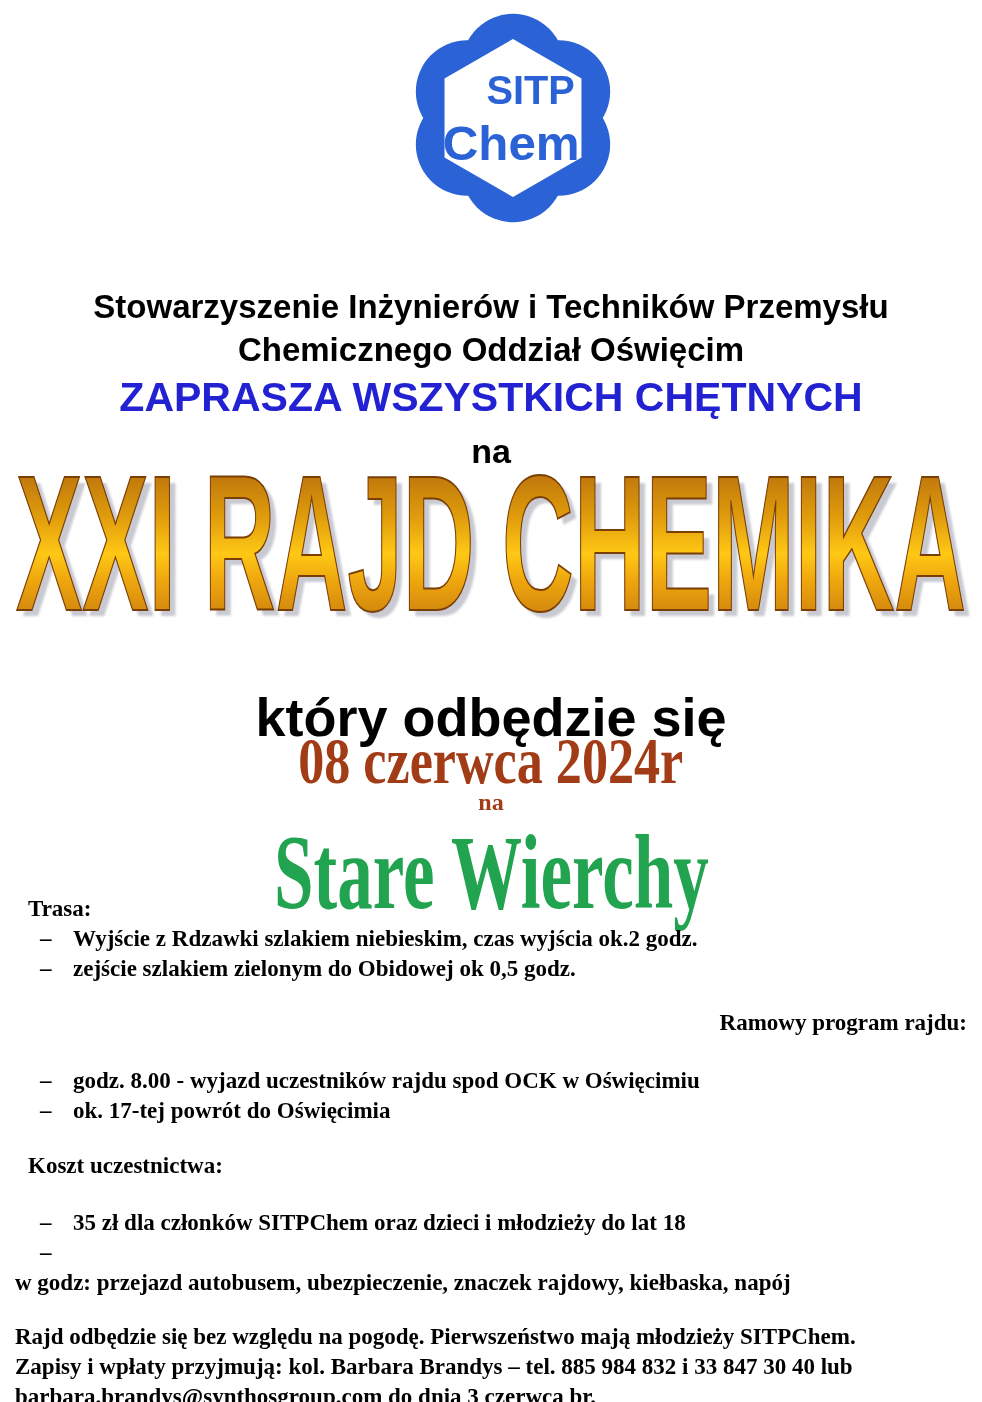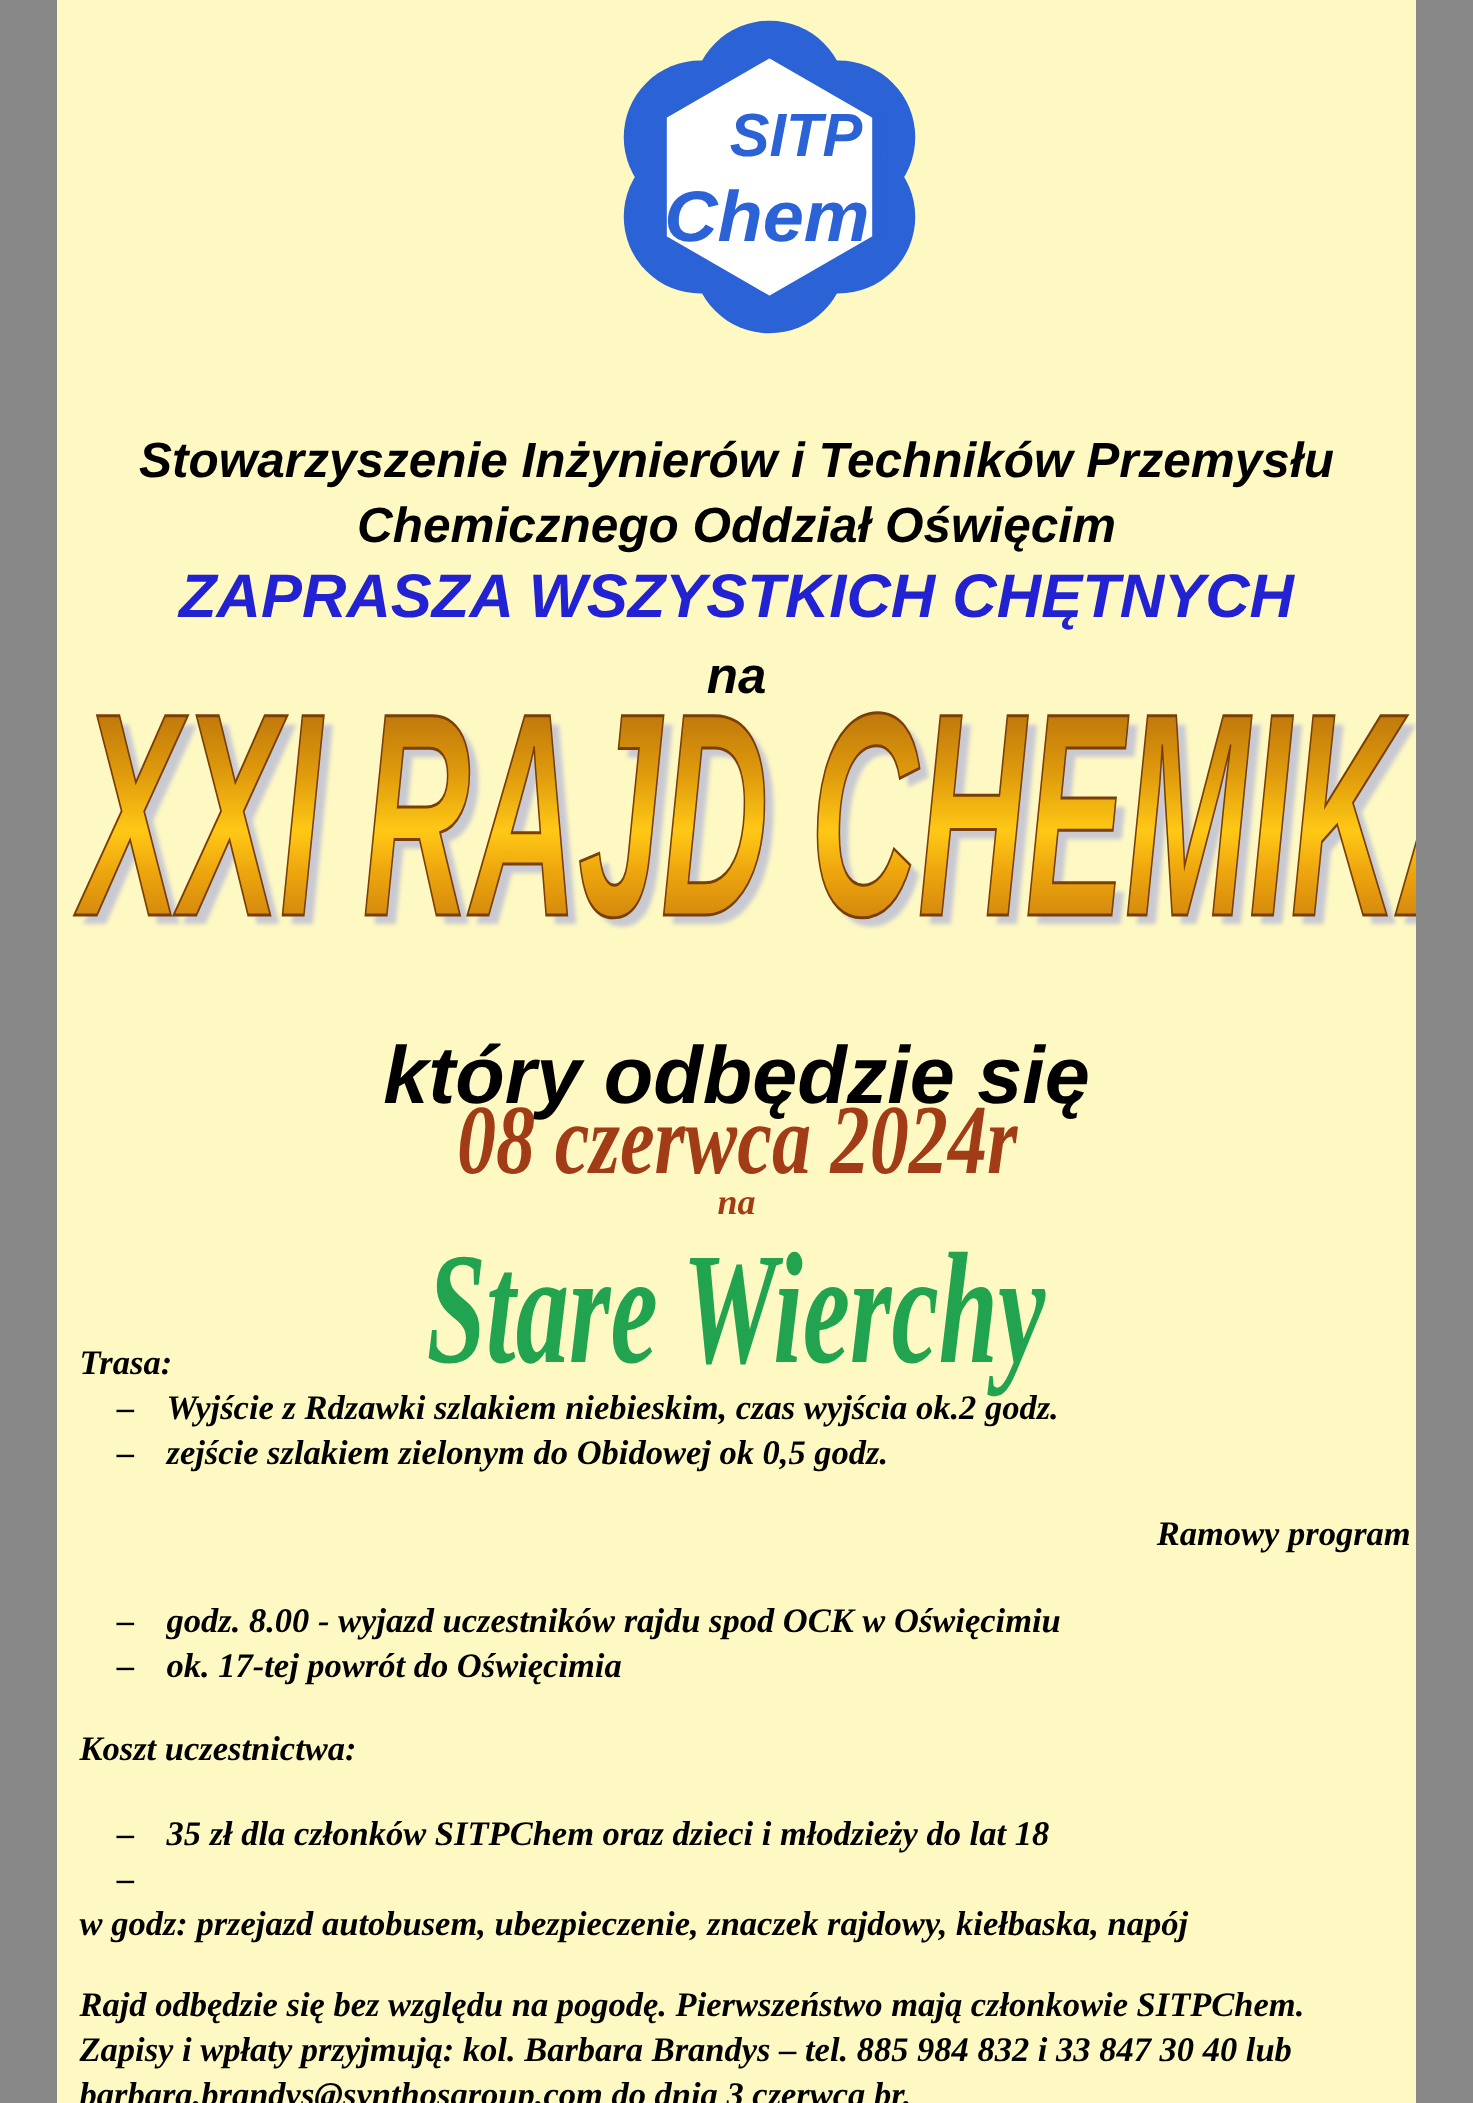--- a/index.html
+++ b/index.html
@@ -1,23 +1,22 @@
 <!DOCTYPE html>
 <html><head>
 <meta charset="utf-8">
 <style>
   html,body{margin:0;padding:0;background:#888;}
   .page{
     position:relative;
-    width:906px;height:1402px;
+    width:982px;height:1402px;
     margin:0 auto;
-    background:#fef9c3;
+    background:#ffffff;
     overflow:hidden;
     font-family:"Liberation Sans",sans-serif;
-    font-style:italic;
   }
   .abs{position:absolute;left:0;right:0;text-align:center;margin-top:29px;}
 
   
   .logo-wrap{position:absolute;top:12px;left:50%;transform:translateX(calc(-50% + 22px));width:212px;height:212px;}
   .logo-wrap svg{display:block;width:100%;height:100%;}
   .logo-text{font-family:"Liberation Sans",sans-serif;font-weight:bold;}
 
   
   .org{top:256px;font-size:33px;line-height:43px;font-weight:bold;color:#000;}
@@ -35,21 +34,21 @@
   .na2{top:759px;font-family:"Liberation Serif",serif;font-weight:bold;font-size:24px;line-height:28px;color:#a23c17;}
   .place{top:788px;font-family:"Liberation Serif",serif;font-weight:bold;font-size:106px;line-height:112px;color:#21a34f;}
   .place .squeeze{display:inline-block;transform:scaleX(0.67);transform-origin:50% 50%;white-space:nowrap;}
 
   
   .bodytext{
     position:absolute;top:894px;left:15px;width:952px;
     font-family:"Liberation Serif",serif;font-weight:bold;
     font-size:23px;line-height:30px;color:#000;
   }
-  .bodytext .h{white-space:nowrap;}
+  .bodytext .h{white-space:nowrap;margin-left:13px;}
   .bullet{display:flex;align-items:baseline;white-space:nowrap;}
   .bullet .dash{flex:none;margin-left:25px;width:33px;}
   .sp-ramowy{margin-top:24px;text-align:right;}
   .sp-bullets1{margin-top:28px;}
   .sp-koszt{margin-top:25px;}
   .sp-bullets2{margin-top:27px;}
   .closing{margin-top:24px;}
   .closing div{white-space:nowrap;}
 </style>
 </head>
@@ -138,19 +137,19 @@
       <span class="dash">–</span>
       <span>35 zł  dla członków SITPChem oraz dzieci i młodzieży do lat 18</span>
     </div>
     <div class="bullet">
       <span class="dash">–</span>
     </div>
 
     <div>w godz: przejazd autobusem, ubezpieczenie, znaczek rajdowy, kiełbaska, napój</div>
 
     <div class="closing">
-      <div>Rajd odbędzie się bez względu na pogodę. Pierwszeństwo mają członkowie SITPChem.</div>
+      <div>Rajd odbędzie się bez względu na pogodę. Pierwszeństwo mają młodzieży SITPChem.</div>
       <div>Zapisy i wpłaty przyjmują: kol. Barbara Brandys – tel. 885 984 832 i  33 847 30 40 lub</div>
       <div>barbara.brandys@synthosgroup.com do dnia 3 czerwca br.</div>
     </div>
 
   </div>
 </div>
 
 </body></html>

